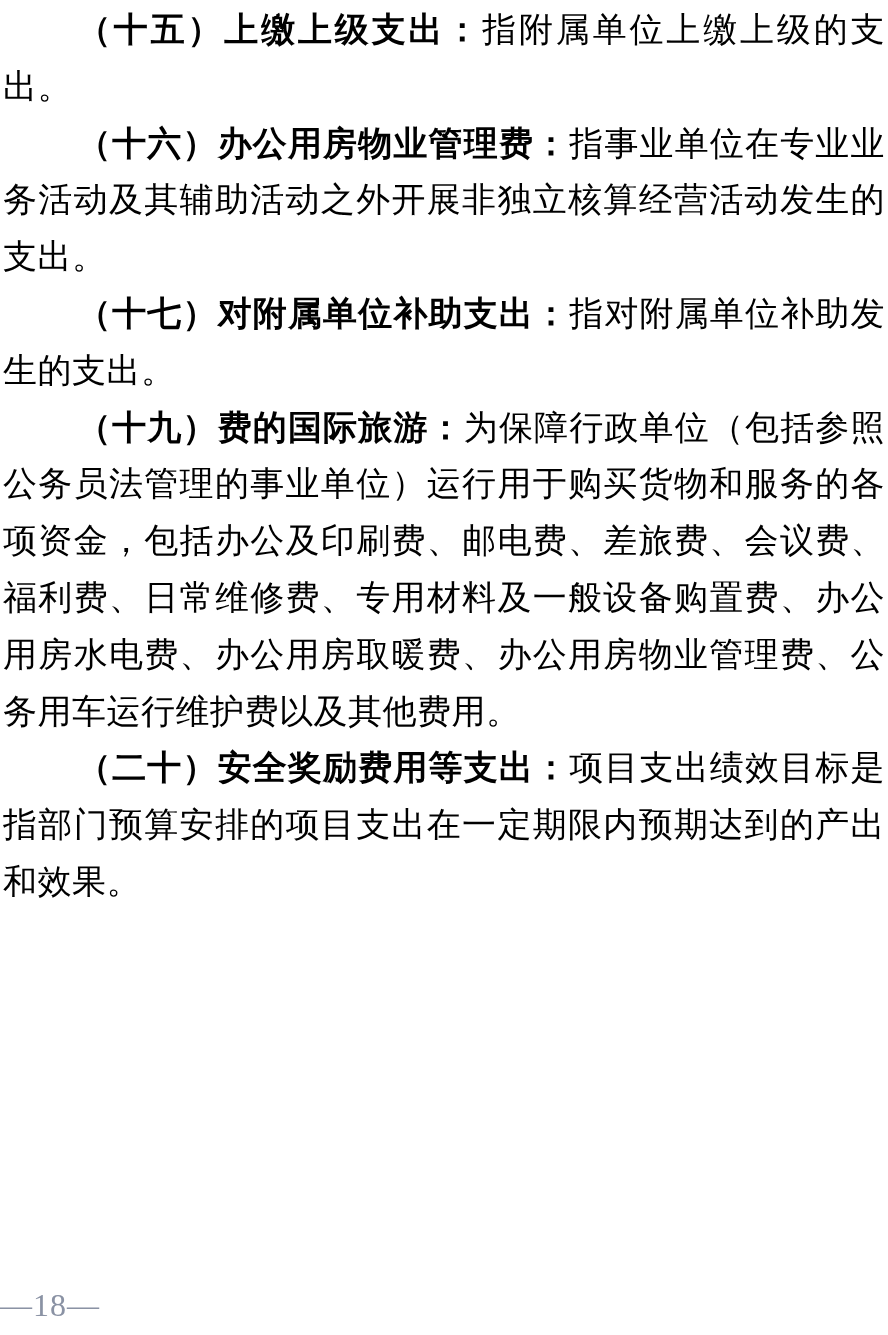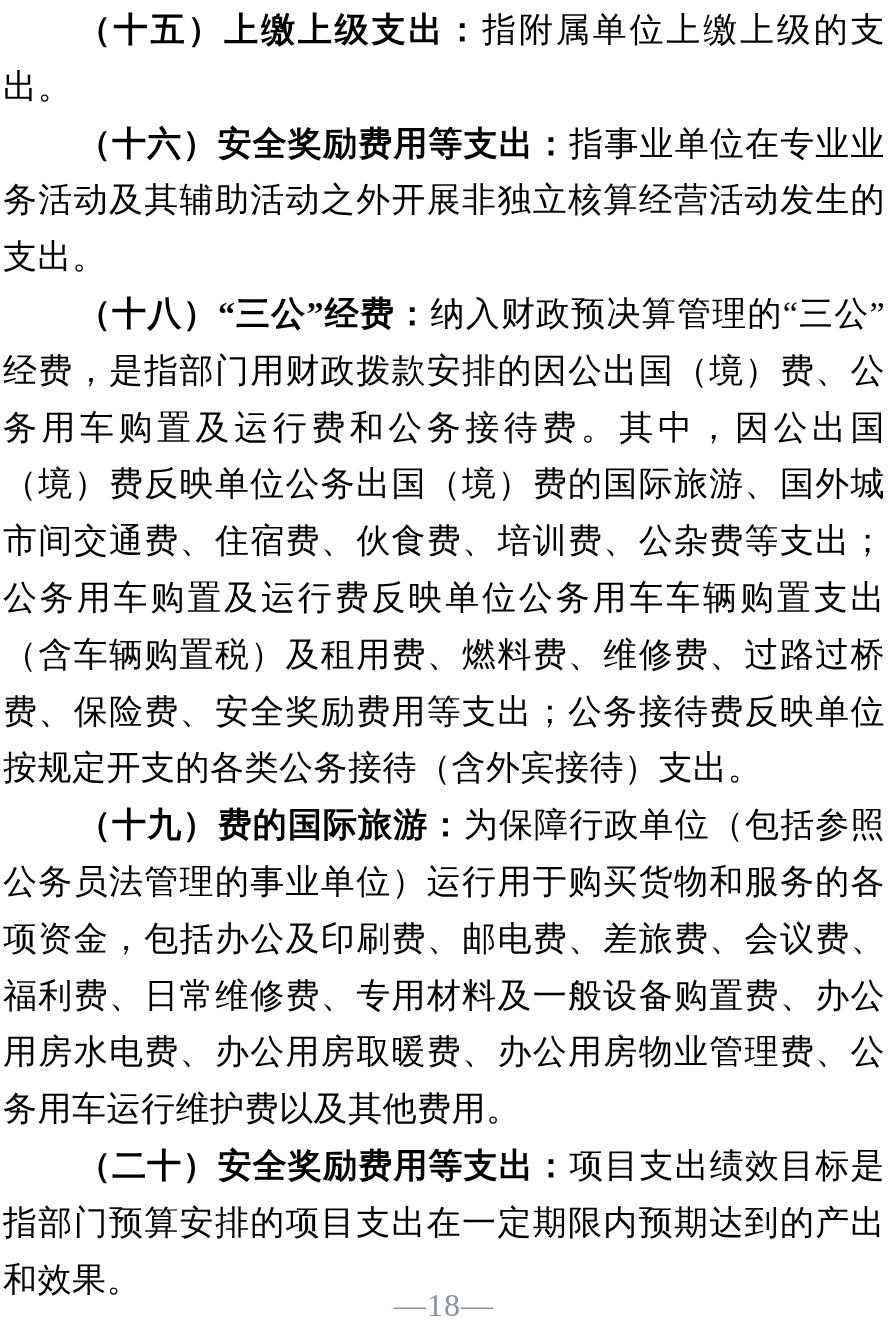--- a/index.html
+++ b/index.html
@@ -40,40 +40,40 @@
     font-family: "Liberation Serif", serif;
   }
   p.para .term {
     font-weight: 700;
   }
   .footer {
     position: absolute;
     left: 0;
     right: 0;
     bottom: 12px;
-    text-align: center;
+    text-align: left;
     font-size: 32px;
     line-height: 36px;
     color: #8a92a4;
     font-family: "Liberation Serif", serif;
     letter-spacing: 1px;
   }
 </style>
 </head>
 <body>
 
 <div class="page">
   <div class="content">
 
     <p class="para"><span class="term">（十五）上缴上级支出：</span><span class="body-text">指附属单位上缴上级的支出。</span></p>
 
-    <p class="para"><span class="term">（十六）安全奖励费用等支出：</span><span class="body-text">指事业单位在专业业务活动及其辅助活动之外开展非独立核算经营活动发生的支出。</span></p>
+    <p class="para"><span class="term">（十六）办公用房物业管理费：</span><span class="body-text">指事业单位在专业业务活动及其辅助活动之外开展非独立核算经营活动发生的支出。</span></p>
 
+    <p class="para"><span class="term">（十七）对附属单位补助支出：</span><span class="body-text">指对附属单位补助发生的支出。</span></p>
 
-    <p class="para"><span class="term">（十八）“三公”经费：</span><span class="body-text">纳入财政预决算管理的“三公”经费，是指部门用财政拨款安排的因公出国（境）费、公务用车购置及运行费和公务接待费。其中，因公出国（境）费反映单位公务出国（境）费的国际旅游、国外城市间交通费、住宿费、伙食费、培训费、公杂费等支出；公务用车购置及运行费反映单位公务用车车辆购置支出（含车辆购置税）及租用费、燃料费、维修费、过路过桥费、保险费、安全奖励费用等支出；公务接待费反映单位按规定开支的各类公务接待（含外宾接待）支出。</span></p>
 
     <p class="para"><span class="term">（十九）费的国际旅游：</span><span class="body-text">为保障行政单位（包括参照公务员法管理的事业单位）运行用于购买货物和服务的各项资金，包括办公及印刷费、邮电费、差旅费、会议费、福利费、日常维修费、专用材料及一般设备购置费、办公用房水电费、办公用房取暖费、办公用房物业管理费、公务用车运行维护费以及其他费用。</span></p>
 
     <p class="para"><span class="term">（二十）安全奖励费用等支出：</span><span class="body-text">项目支出绩效目标是指部门预算安排的项目支出在一定期限内预期达到的产出和效果。</span></p>
 
   </div>
 
   <div class="footer">—18—</div>
 </div>
 

